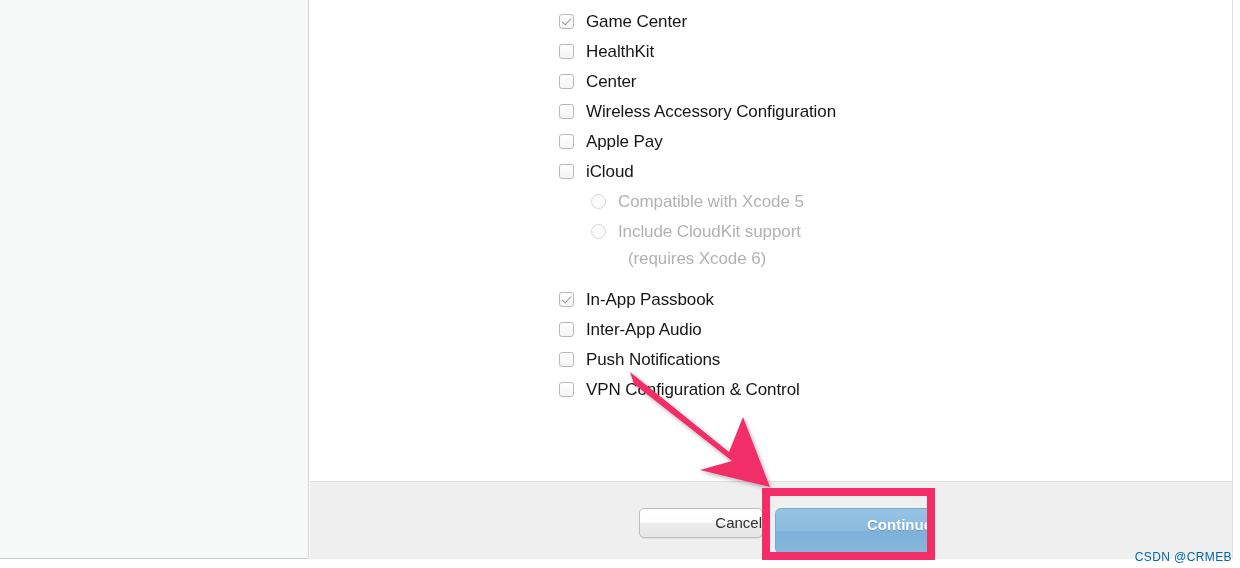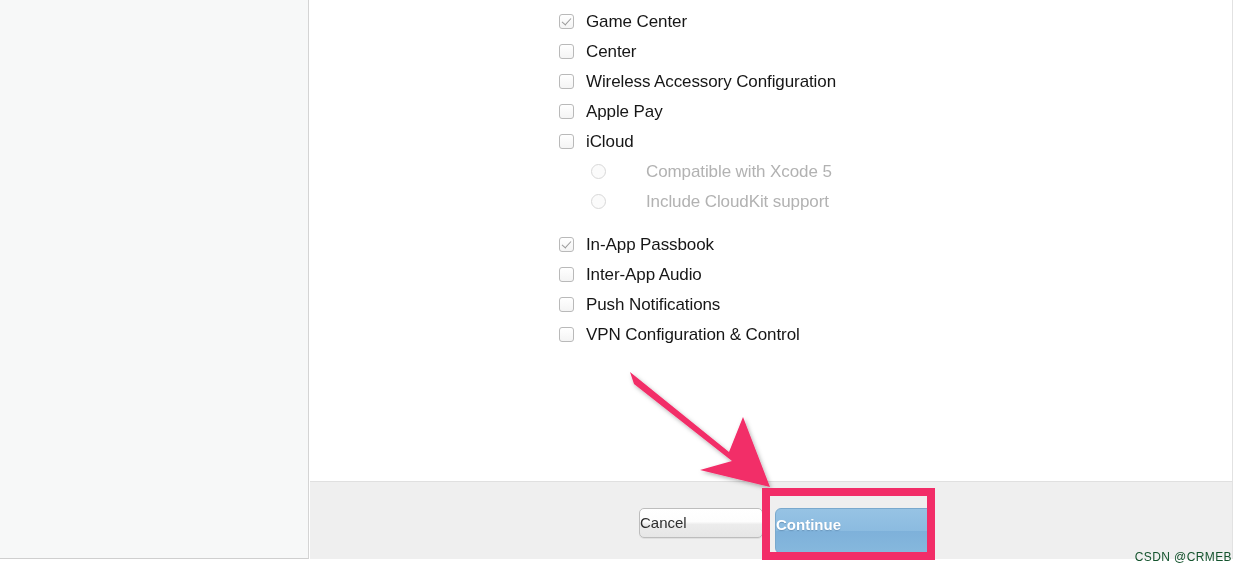--- a/index.html
+++ b/index.html
@@ -113,21 +113,20 @@
     line-height: 28px;
     color: #161616;
     margin-left: 12px;
     white-space: nowrap;
     letter-spacing: -0.1px;
   }
 
   
   .cap-row.sub {
     padding-left: 273px;  
-    gap: 28px;
   }
   .cap-row.sub .cap-label {
     color: #b2b2b2;
   }
   .cap-row.sub.tall {
     height: 30px;
   }
   .sub-continuation {
     height: 25px;
     padding-left: 310px;  
@@ -150,21 +149,21 @@
     height: 78px;
     background: #efefef;
     border-top: 1px solid #e0e0e0;
     border-right: 1px solid #e2e2e2;
     box-sizing: border-box;
   }
 
   .btn {
     position: absolute;
     font-size: 15px;
-    text-align: left;
+    text-align: right;
     box-sizing: border-box;
     cursor: default;
     user-select: none;
   }
 
   #cancel-button {
     left: 329px;      
     top: 26px;
     width: 124px;
     height: 30px;
@@ -214,21 +213,21 @@
     z-index: 35;
     pointer-events: none;
   }
 
   
   #watermark {
     position: absolute;
     right: 8px;
     bottom: 4px;
     font-size: 12px;
-    color: #14532d;
+    color: #0369a1;
     font-family: "Liberation Sans", "DejaVu Sans", sans-serif;
     letter-spacing: 0.4px;
     z-index: 50;
   }
 
   
   #right-gutter {
     position: absolute;
     left: 1233px;
     top: 0;
@@ -247,20 +246,24 @@
   </div>
 
   <div id="content-area">
     <div id="capabilities-list">
 
       <div class="cap-row">
         <span class="checkbox checked"></span>
         <span class="cap-label">Game Center</span>
       </div>
 
+      <div class="cap-row">
+        <span class="checkbox"></span>
+        <span class="cap-label">HealthKit</span>
+      </div>
 
       <div class="cap-row">
         <span class="checkbox"></span>
         <span class="cap-label">Center</span>
       </div>
 
       <div class="cap-row">
         <span class="checkbox"></span>
         <span class="cap-label">Wireless Accessory Configuration</span>
       </div>
@@ -276,20 +279,23 @@
       </div>
 
       <div class="cap-row sub">
         <span class="radio"></span>
         <span class="cap-label">Compatible with Xcode 5</span>
       </div>
 
       <div class="cap-row sub tall">
         <span class="radio"></span>
         <span class="cap-label">Include CloudKit support</span>
+      </div>
+      <div class="sub-continuation">
+        <span class="cap-label">(requires Xcode 6)</span>
       </div>
 
       <div class="group-gap"></div>
 
       <div class="cap-row">
         <span class="checkbox checked"></span>
         <span class="cap-label">In-App Passbook</span>
       </div>
 
       <div class="cap-row">

